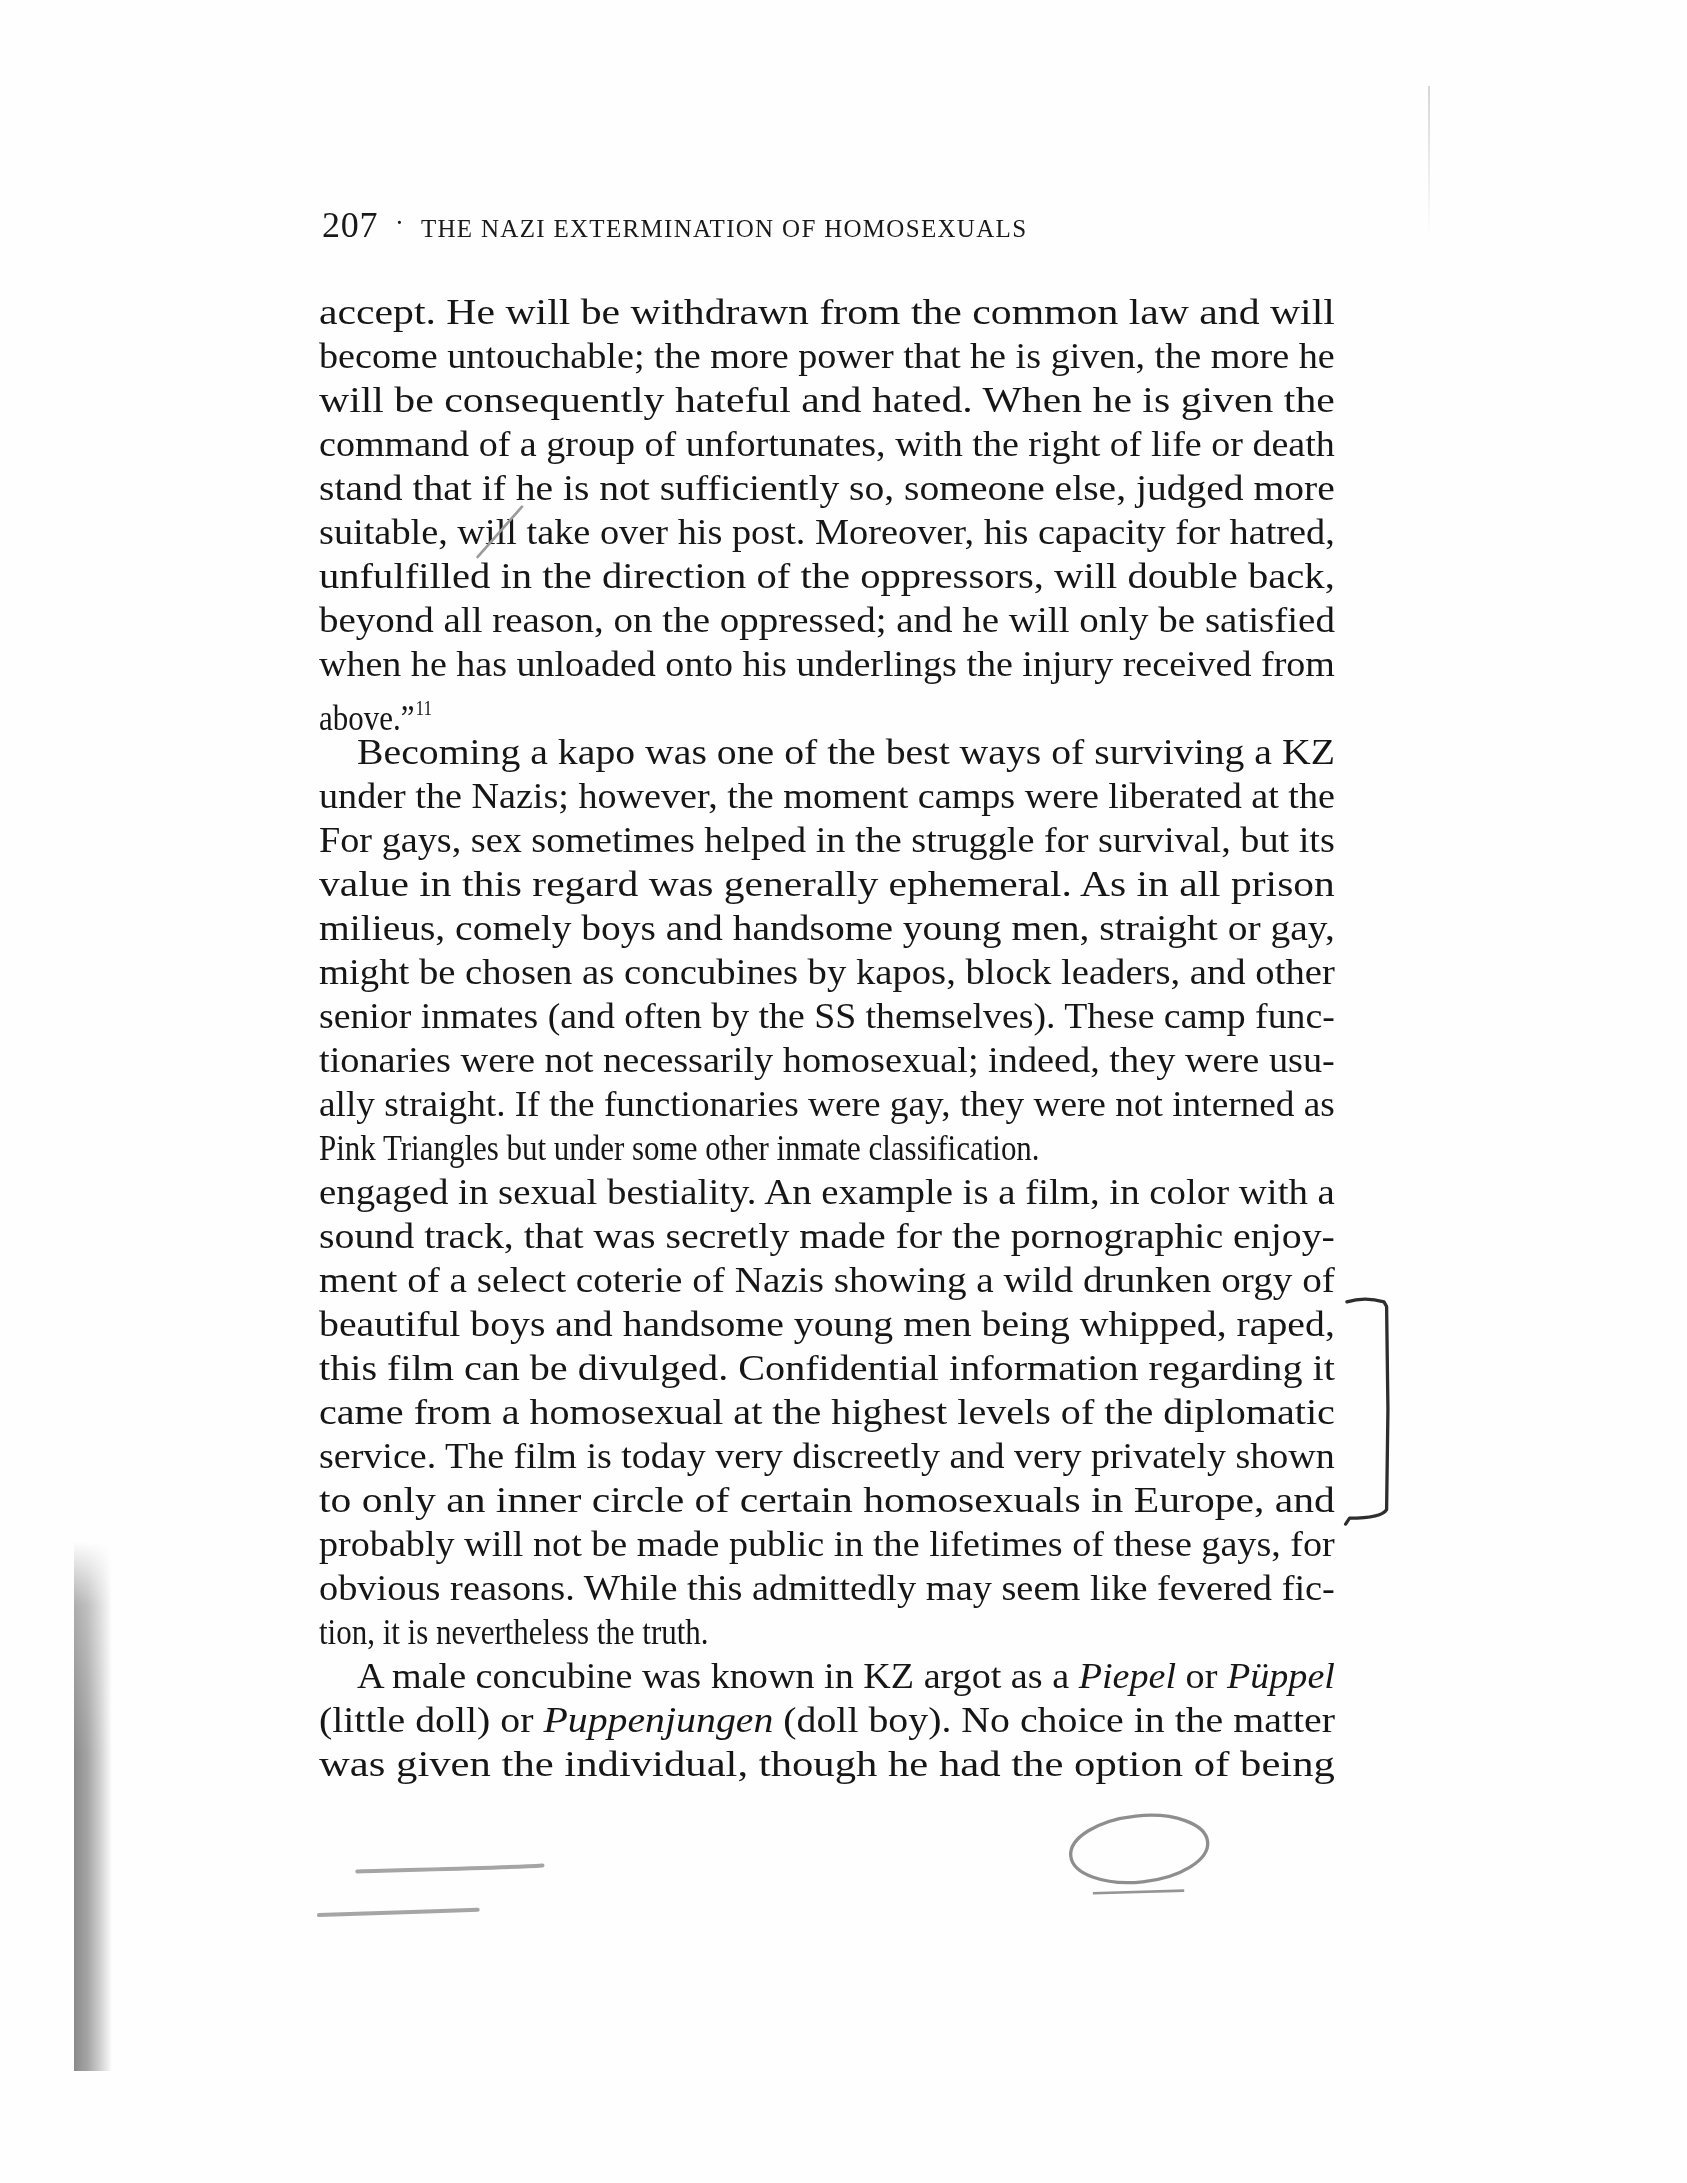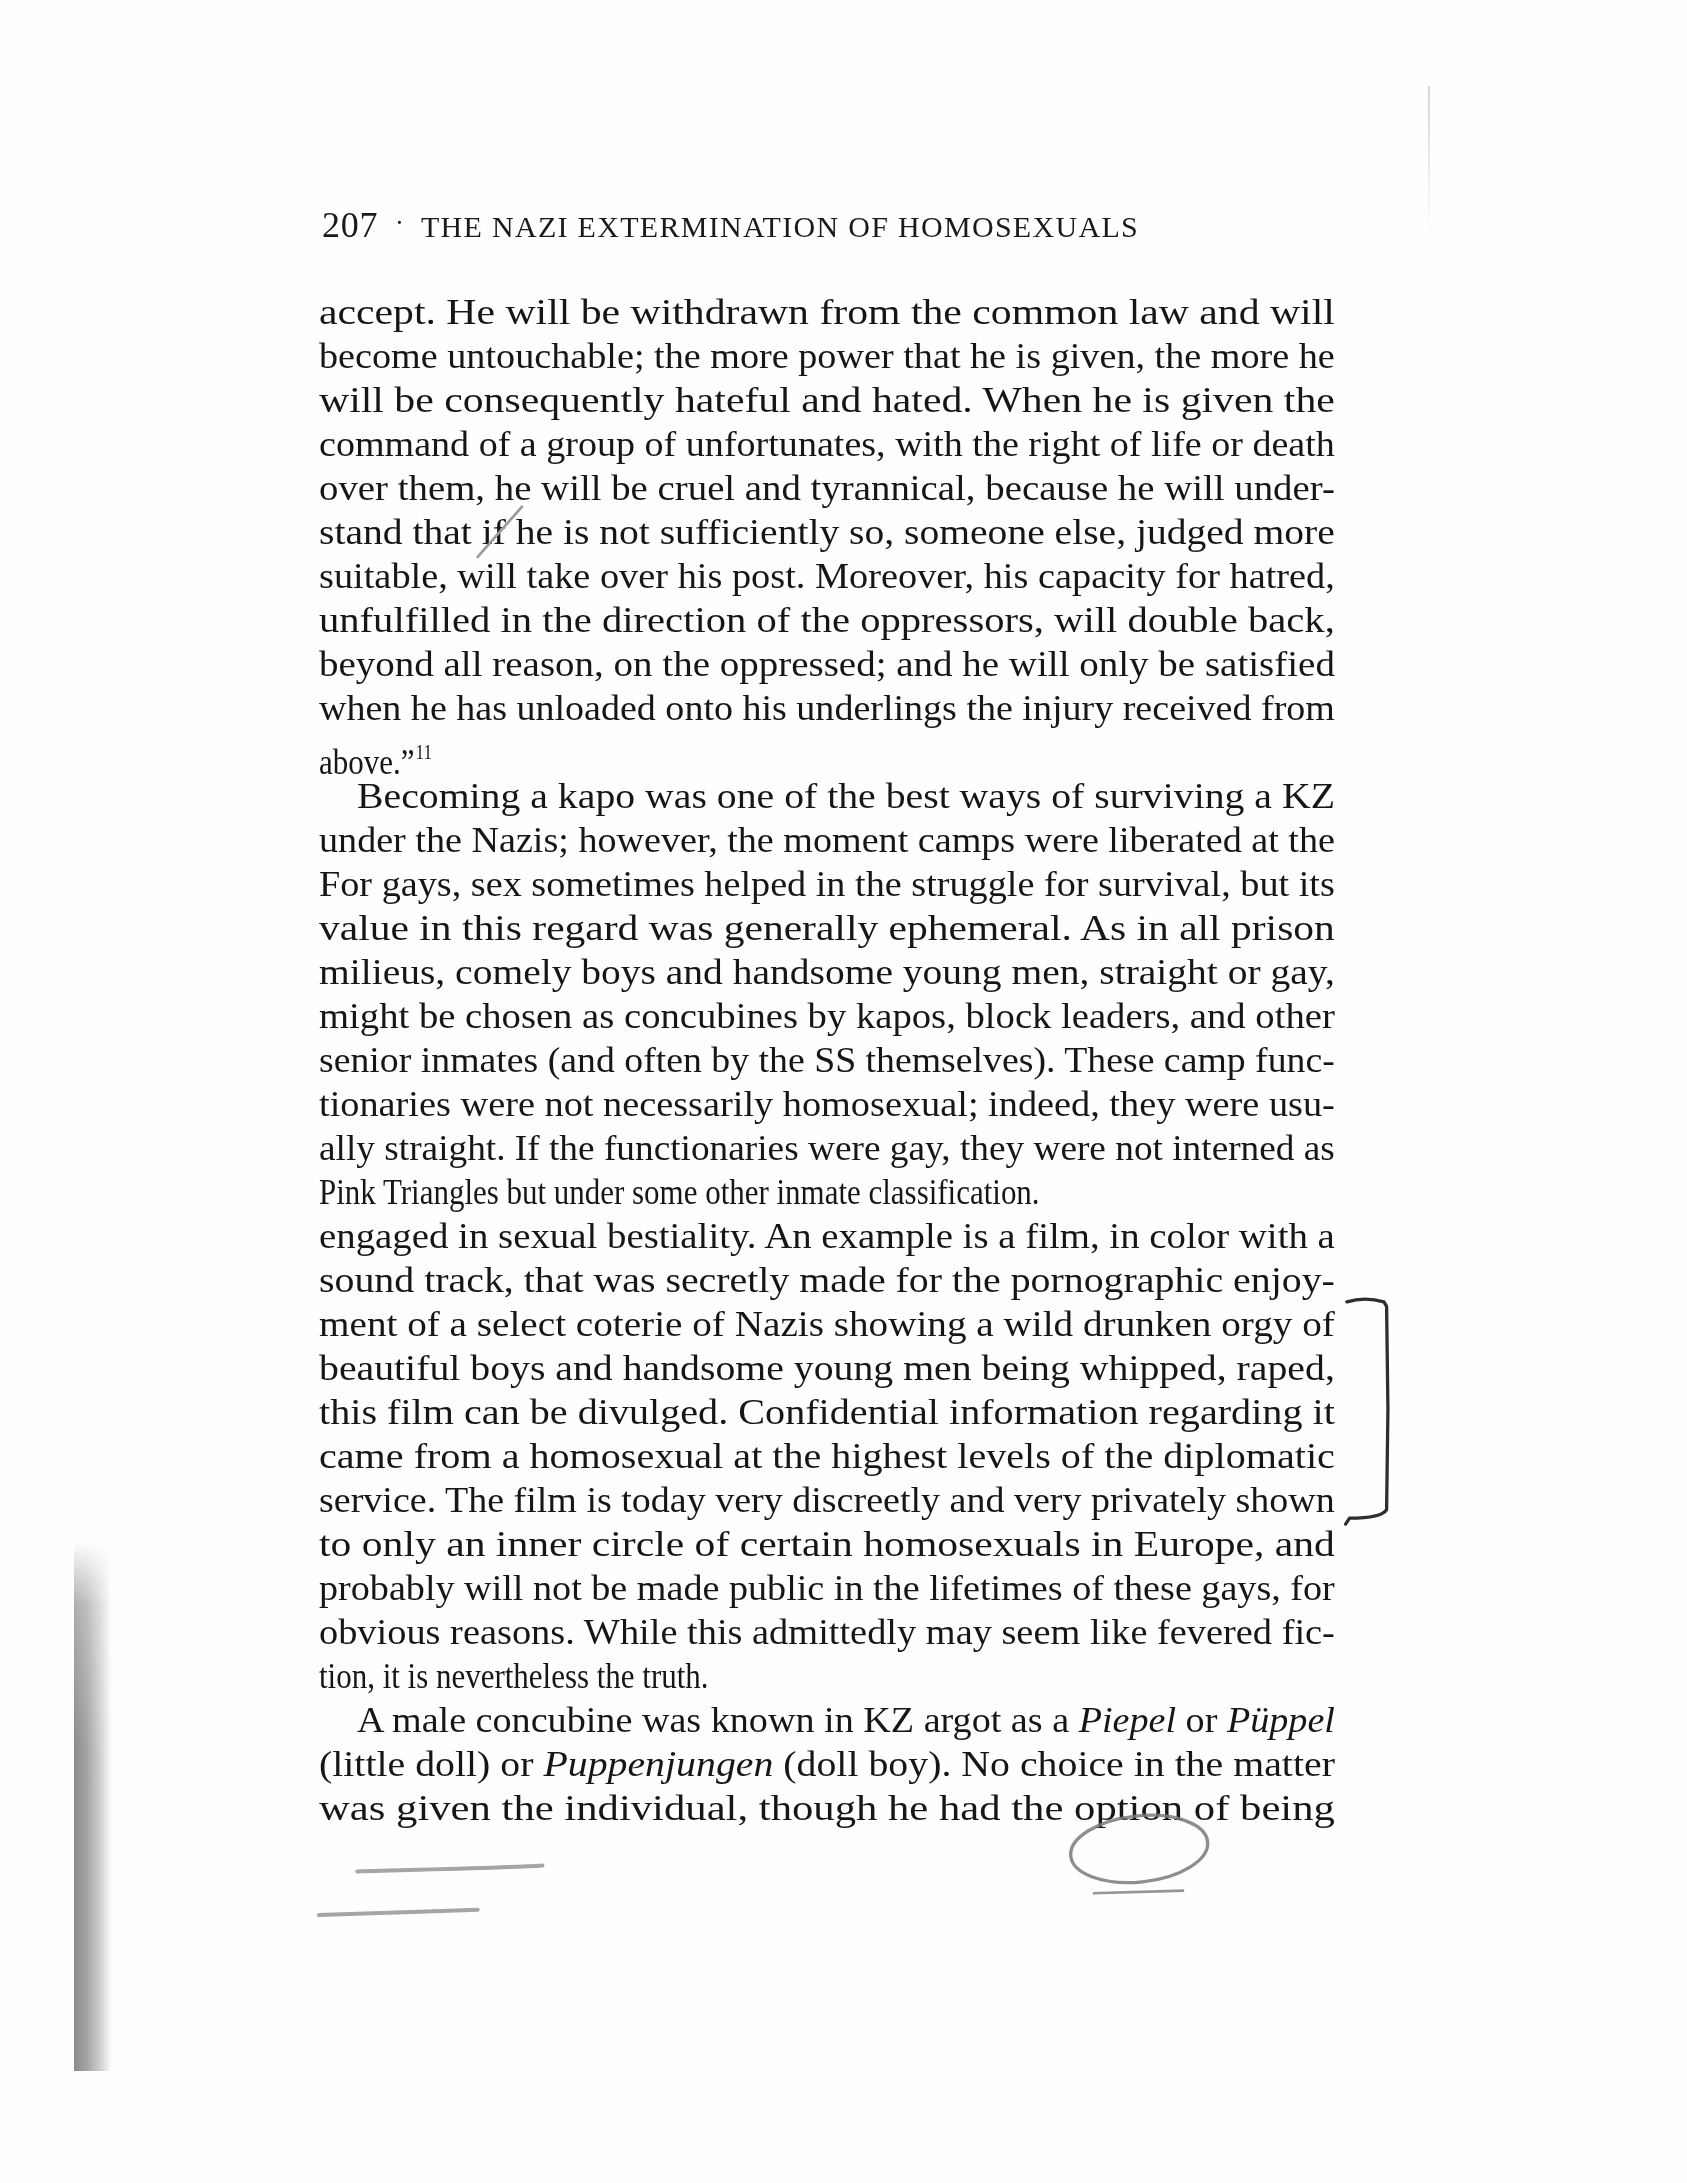--- a/index.html
+++ b/index.html
@@ -17,21 +17,21 @@
     background: linear-gradient(to bottom, #d6d6d6, rgba(230,230,230,0));
   }
 
   .running-head {
     position: absolute; left: 322px; top: 204px; height: 40px;
     font-family: "Liberation Serif", "DejaVu Serif", serif;
     color: #1a1a1a; white-space: nowrap;
   }
   .folio { font-size: 36px; letter-spacing: 0.7px; vertical-align: baseline; }
   .head-sep { font-size: 26.5px; margin: 0 17px; position: relative; top: -5.3px; }
-  .head-title { font-size: 30px; letter-spacing: 1.3px; text-transform: uppercase; }
+  .head-title { font-size: 25px; letter-spacing: 1.3px; text-transform: uppercase; }
 
   .body-text {
     position: absolute; left: 319px; top: 290px; width: 1027px;
     font-family: "Liberation Serif", "DejaVu Serif", serif;
     font-size: 36px; color: #161616;
   }
   .line {
     height: 44px; line-height: 44px; white-space: nowrap; position: relative;
   }
   .line-inner {
@@ -54,21 +54,20 @@
 
   <div class="running-head">
     <span class="folio">207</span><span class="head-sep">·</span><span class="head-title">The Nazi Extermination of Homosexuals</span>
   </div>
 
   <div class="body-text" id="body-text">
       <div class="line"><span class="line-inner" style="transform: scaleX(1.1587);"><span>accept. He will be withdrawn from the common law and will</span></span></div>
       <div class="line"><span class="line-inner" style="transform: scaleX(1.0607);"><span>become untouchable; the more power that he is given, the more he</span></span></div>
       <div class="line"><span class="line-inner" style="transform: scaleX(1.1595);"><span>will be consequently hateful and hated. When he is given the</span></span></div>
       <div class="line"><span class="line-inner" style="transform: scaleX(1.0574);"><span>command of a group of unfortunates, with the right of life or death</span></span></div>
-      <div class="line"><span class="line-inner" style="transform: scaleX(1.0785);"><span>over them, he will be cruel and tyrannical, because he will under-</span></span></div>
       <div class="line"><span class="line-inner" style="transform: scaleX(1.0992);"><span>stand that if he is not sufficiently so, someone else, judged more</span></span></div>
       <div class="line"><span class="line-inner" style="transform: scaleX(1.0645);"><span>suitable, will take over his post. Moreover, his capacity for hatred,</span></span></div>
       <div class="line"><span class="line-inner" style="transform: scaleX(1.1277);"><span>unfulfilled in the direction of the oppressors, will double back,</span></span></div>
       <div class="line"><span class="line-inner" style="transform: scaleX(1.0833);"><span>beyond all reason, on the oppressed; and he will only be satisfied</span></span></div>
       <div class="line"><span class="line-inner" style="transform: scaleX(1.0563);"><span>when he has unloaded onto his underlings the injury received from</span></span></div>
       <div class="line"><span class="line-inner" style="transform: scaleX(0.86);"><span>above.”</span><span class="sup">11</span></span></div>
       <div class="line indent"><span class="line-inner" style="transform: scaleX(1.104);"><span>Becoming a kapo was one of the best ways of surviving a KZ</span></span></div>
       <div class="line"><span class="line-inner" style="transform: scaleX(1.0591);"><span>under the Nazis; however, the moment camps were liberated at the</span></span></div>
       <div class="line"><span class="line-inner" style="transform: scaleX(1.0616);"><span>For gays, sex sometimes helped in the struggle for survival, but its</span></span></div>
       <div class="line"><span class="line-inner" style="transform: scaleX(1.1534);"><span>value in this regard was generally ephemeral. As in all prison</span></span></div>

